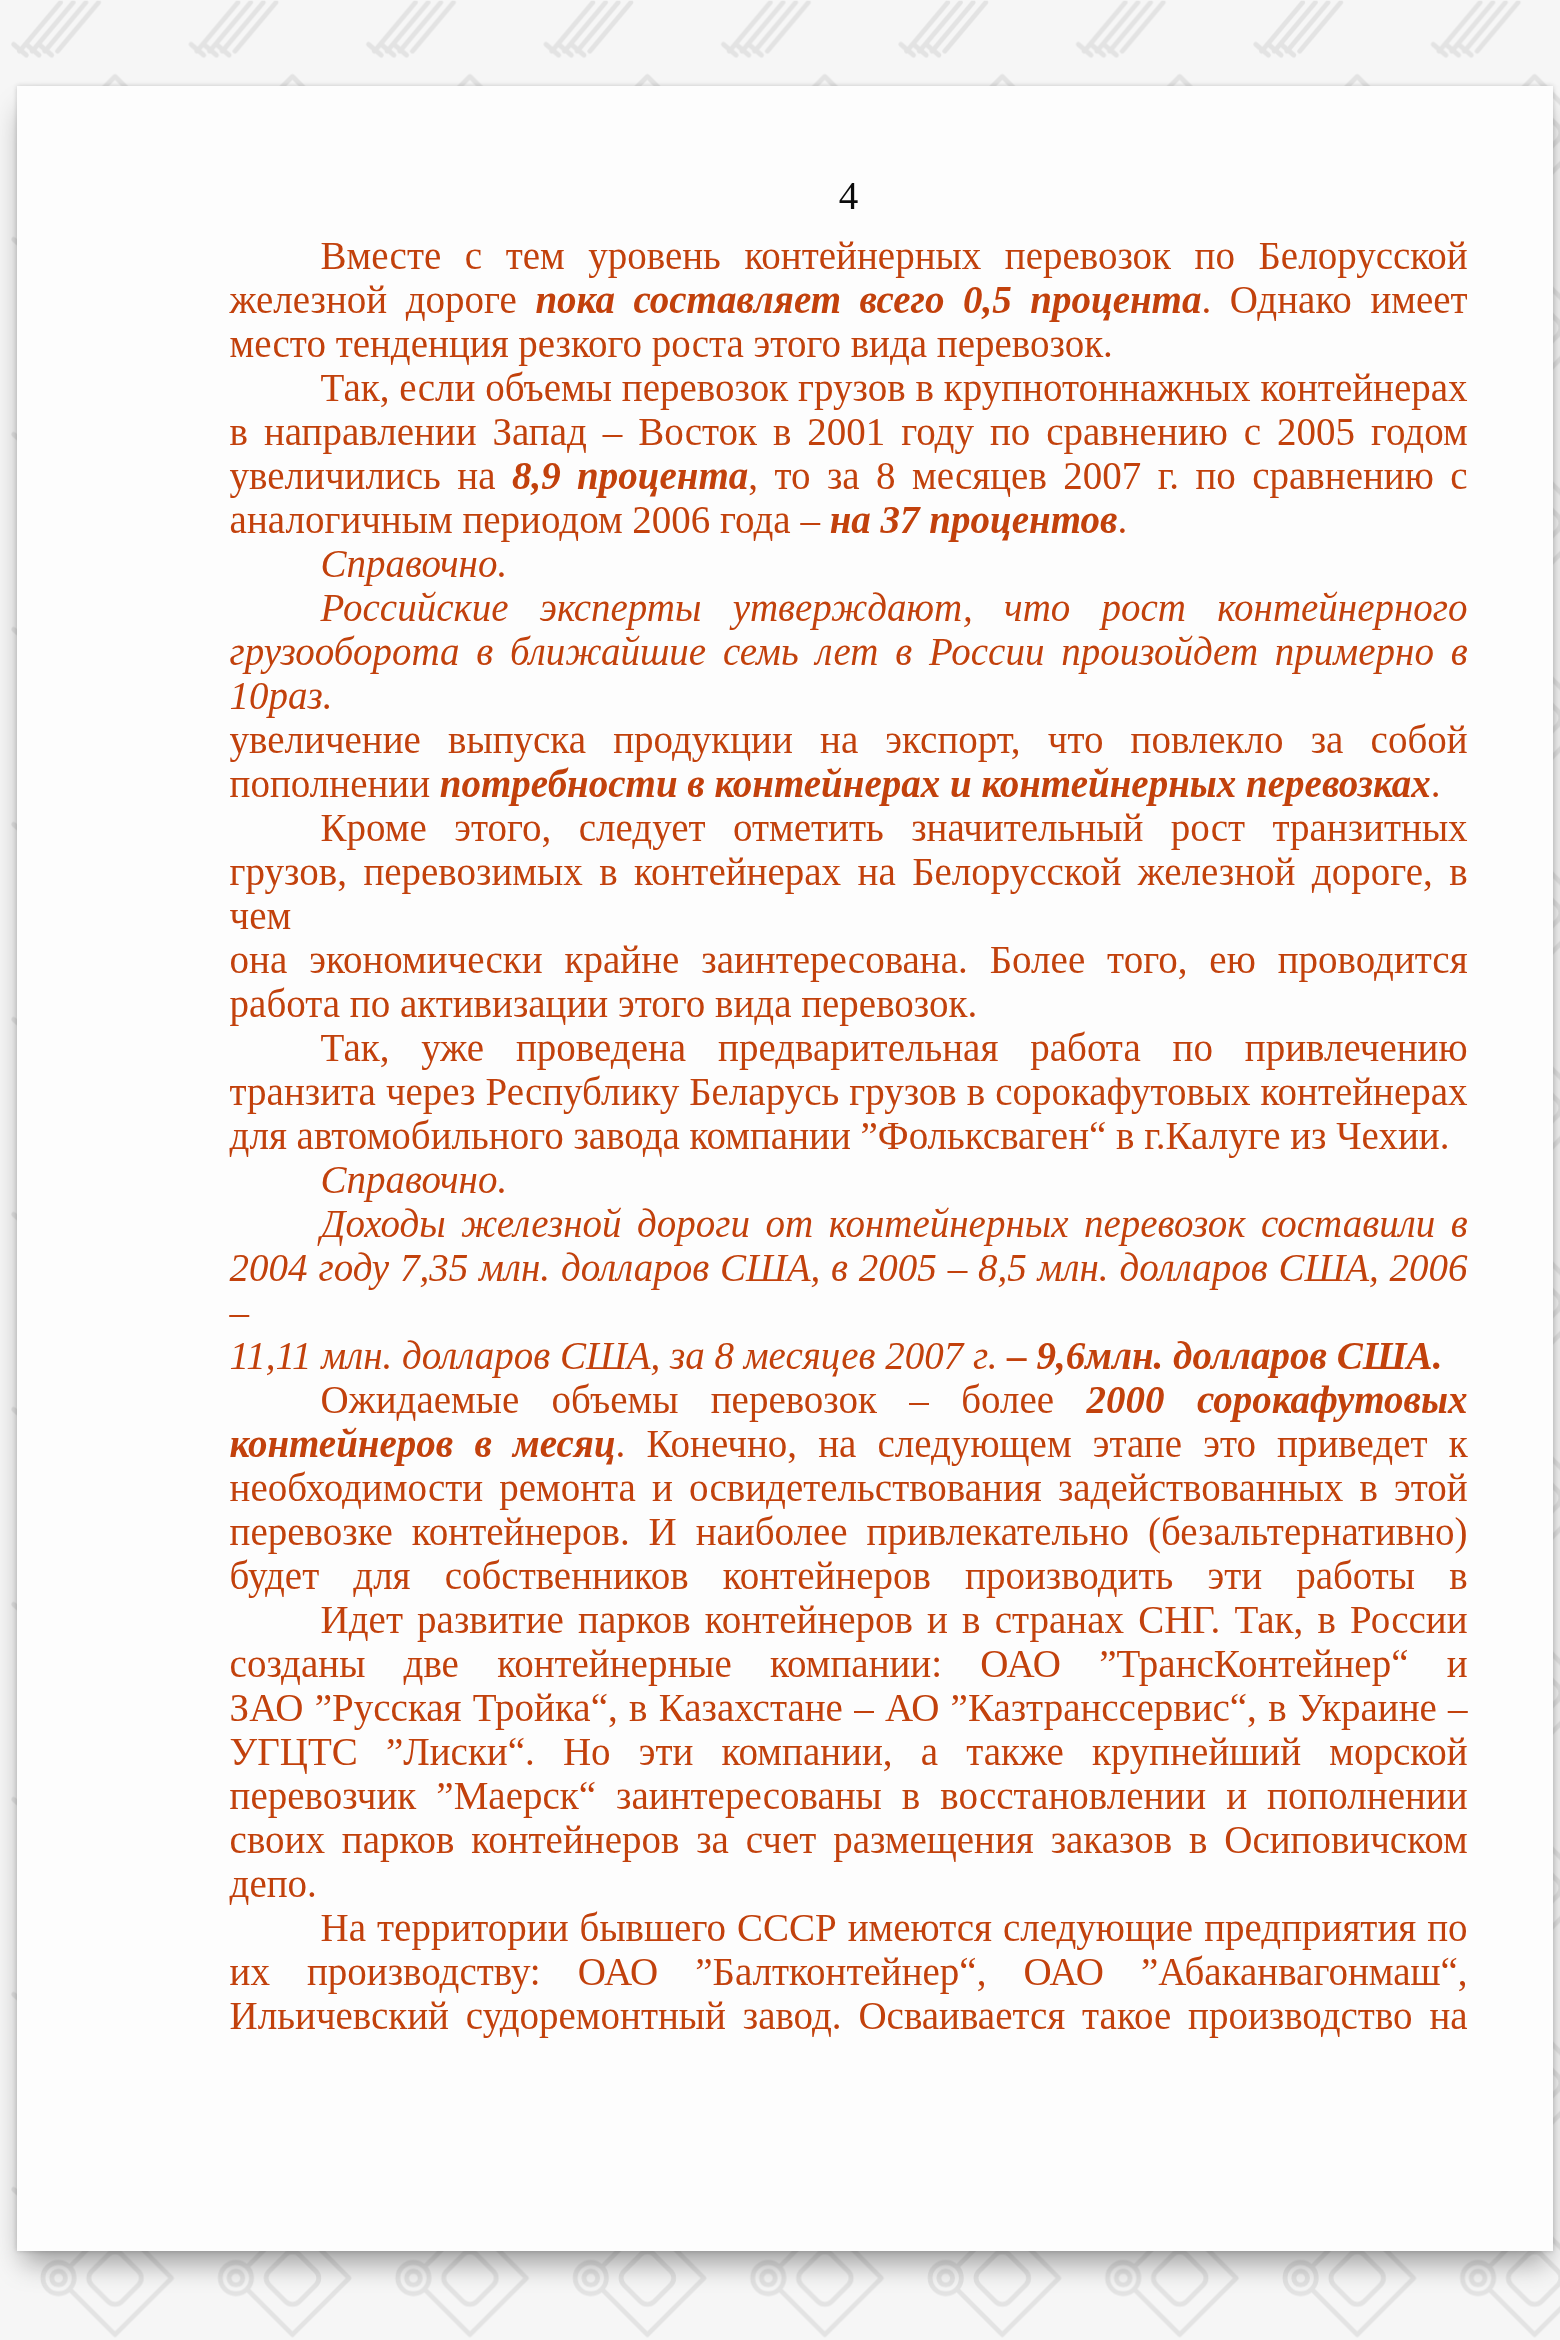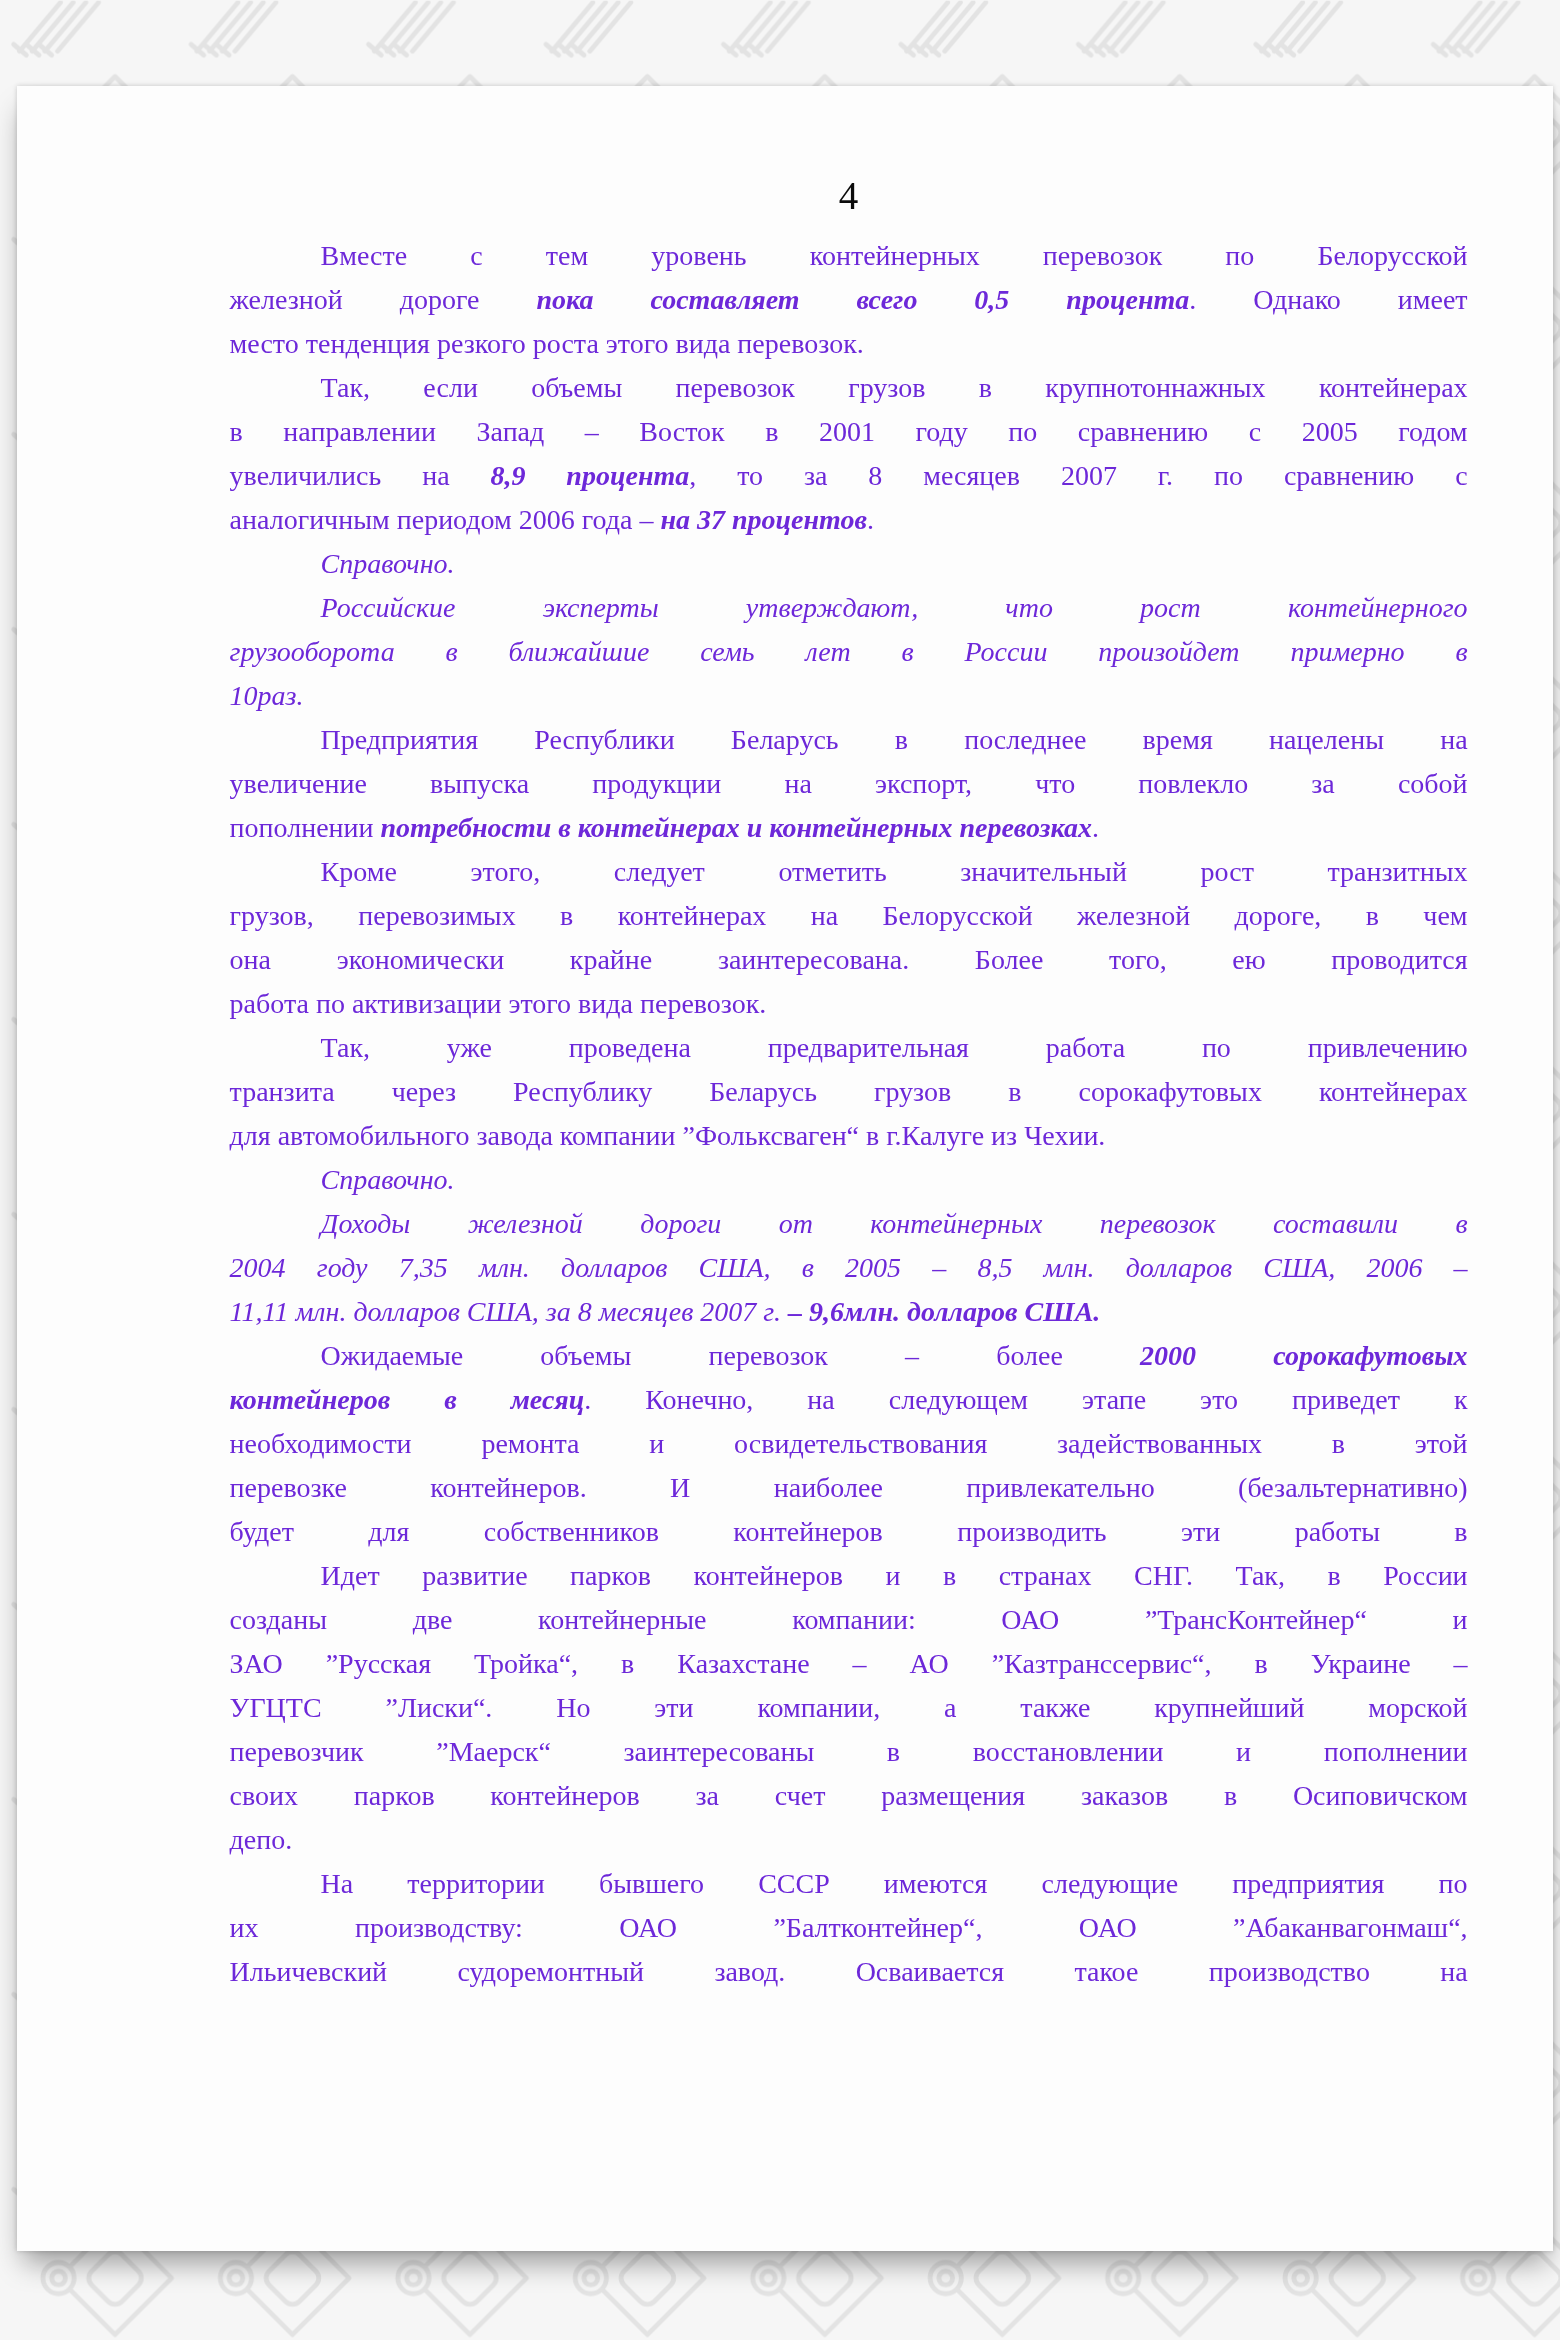--- a/index.html
+++ b/index.html
@@ -30,26 +30,26 @@
   .page-number {
     margin-top: 88px;
     margin-bottom: 15.6px;
     font-size: 39px;
     line-height: 44px;
     text-align: center;
     color: #0b0b0b;
   }
   .doc-body { color: #0b0b0b; }
   .line {
-    font-size: 28px;
+    font-size: 39px;
     line-height: 44px;
     text-align: justify;
     text-align-last: justify;
     text-justify: inter-word;
-    color: #6d28d9;
+    color: #c2410c;
   }
   .line.end { text-align-last: left; }
   .line.indent { text-indent: 91px; }
   .rs-b  { font-weight: 700; font-style: italic; }
   .rs-i  { font-style: italic; }
   .rs-bi { font-weight: 700; font-style: italic; }
 </style>
 </head>
 <body>
 
@@ -86,21 +86,20 @@
         <div class="line"><span>железной дороге </span><span class="rs-b">пока составляет всего 0,5 процента</span><span>. Однако имеет</span></div>
         <div class="line end"><span>место тенденция резкого роста этого вида перевозок.</span></div>
         <div class="line indent"><span>Так, если объемы перевозок грузов в крупнотоннажных контейнерах</span></div>
         <div class="line"><span>в направлении Запад – Восток в 2001 году по сравнению с 2005 годом</span></div>
         <div class="line"><span>увеличились на </span><span class="rs-b">8,9 процента</span><span>, то за 8 месяцев 2007 г. по сравнению с</span></div>
         <div class="line end"><span>аналогичным периодом 2006 года – </span><span class="rs-b">на 37 процентов</span><span>.</span></div>
         <div class="line indent end"><span class="rs-i">Справочно.</span></div>
         <div class="line indent"><span class="rs-i">Российские эксперты утверждают, что рост контейнерного</span></div>
         <div class="line"><span class="rs-i">грузооборота в ближайшие семь лет в России произойдет примерно в</span></div>
         <div class="line end"><span class="rs-i">10раз.</span></div>
-        <div class="line indent"><span>Предприятия Республики Беларусь в последнее время нацелены на</span></div>
         <div class="line"><span>увеличение выпуска продукции на экспорт, что повлекло за собой</span></div>
         <div class="line end"><span>пополнении </span><span class="rs-b">потребности в контейнерах и контейнерных перевозках</span><span>.</span></div>
         <div class="line indent"><span>Кроме этого, следует отметить значительный рост транзитных</span></div>
         <div class="line"><span>грузов, перевозимых в контейнерах на Белорусской железной дороге, в чем</span></div>
         <div class="line"><span>она экономически крайне заинтересована. Более того, ею проводится</span></div>
         <div class="line end"><span>работа по активизации этого вида перевозок.</span></div>
         <div class="line indent"><span>Так, уже проведена предварительная работа по привлечению</span></div>
         <div class="line"><span>транзита через Республику Беларусь грузов в сорокафутовых контейнерах</span></div>
         <div class="line end"><span>для автомобильного завода компании ”Фольксваген“ в г.Калуге из Чехии.</span></div>
         <div class="line indent end"><span class="rs-i">Справочно.</span></div>

